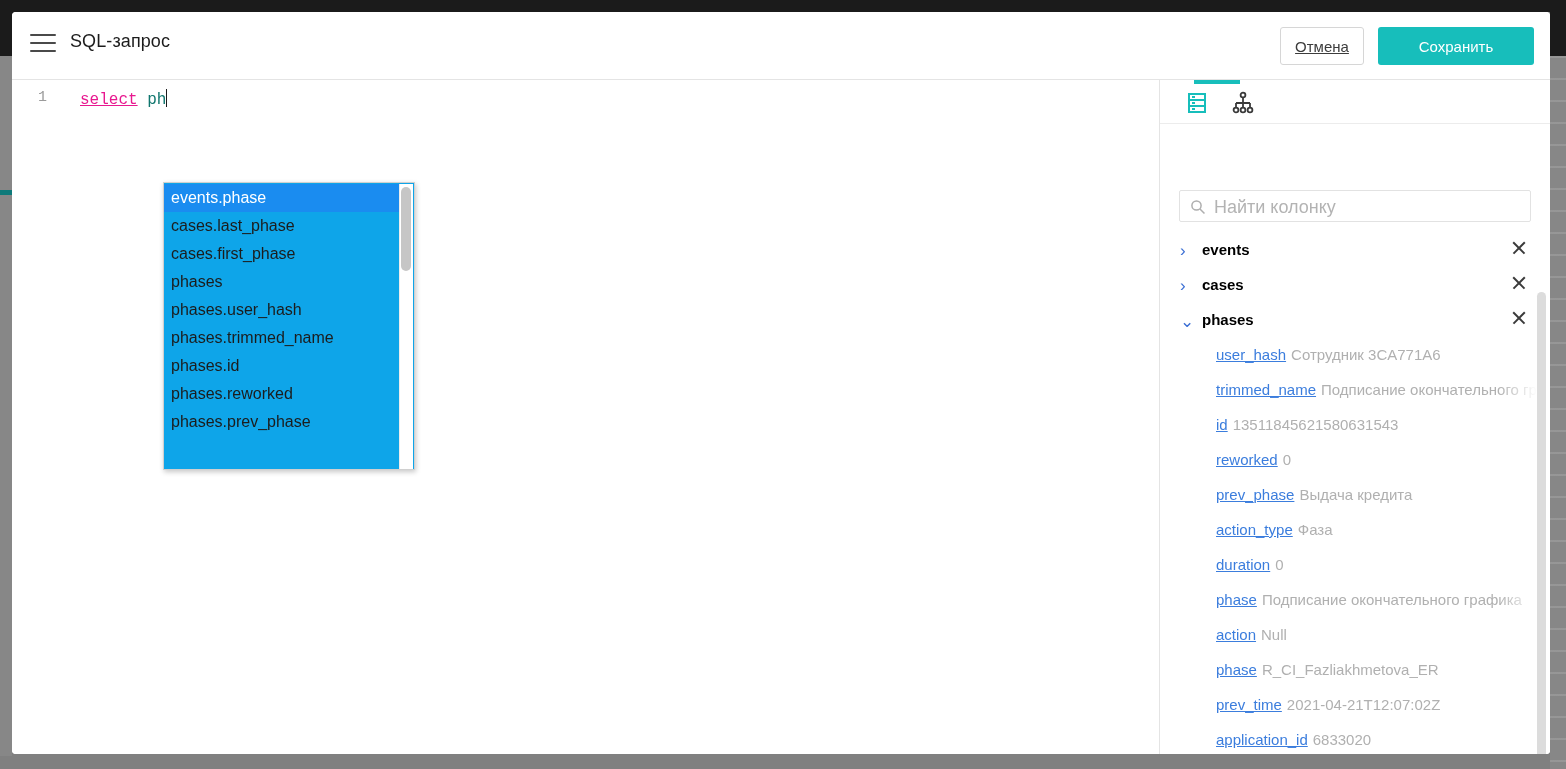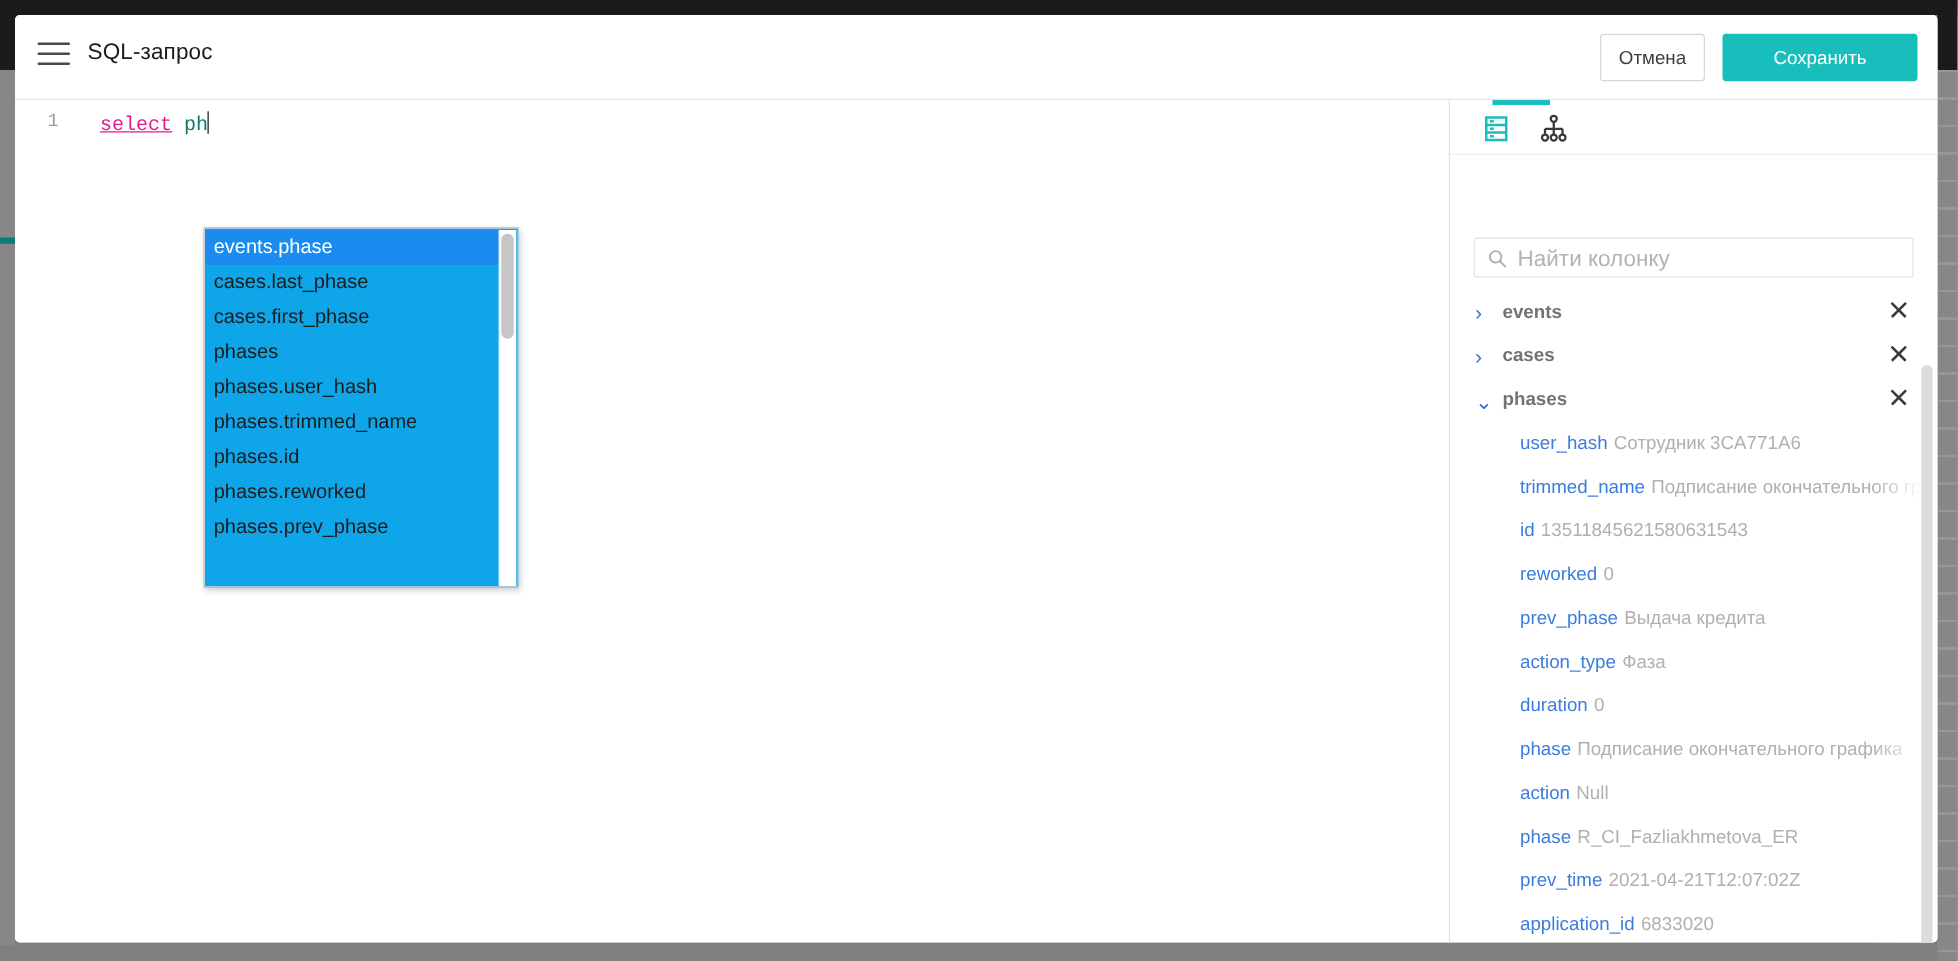--- a/index.html
+++ b/index.html
@@ -108,20 +108,21 @@
     position: absolute;
     right: 186px; top: 15px;
     width: 84px; height: 38px;
     background: #ffffff;
     border: 1px solid #d6d6d6;
     border-radius: 3px;
     color: #3c3c3c;
     font-size: 15px;
     font-family: "Liberation Sans", sans-serif;
     cursor: pointer;
+    text-decoration: underline;
   }
   .btn-save {
     position: absolute;
     right: 16px; top: 15px;
     width: 156px; height: 38px;
     background: #17bebb;
     border: none;
     border-radius: 3px;
     color: #ffffff;
     font-size: 15px;
@@ -302,21 +303,21 @@
     width: 14px;
     font-size: 17px;
     color: #3b6fd4;
     font-family: "Liberation Sans", sans-serif;
   }
   .tbl-name {
     position: absolute;
     left: 42px; top: 6px;
     font-size: 15px;
     font-weight: bold;
-    color: #737373;
+    color: #000000;
   }
   .tbl-close {
     position: absolute;
     right: 22px; top: 4px;
     width: 18px; height: 18px;
     cursor: pointer;
   }
   .tbl-close::before, .tbl-close::after {
     content: "";
     position: absolute;
@@ -336,20 +337,21 @@
     cursor: pointer;
   }
   .col-row .inner {
     position: absolute;
     left: 56px; top: 6px;
     white-space: nowrap;
   }
   .col-name {
     font-size: 15px;
     color: #3b7ddd;
+    text-decoration: underline;
   }
   .col-val {
     font-size: 15px;
     color: #b0b0b0;
     margin-left: 5px;
   }
   .fade-right {
     position: absolute;
     right: 0; top: 0;
     width: 52px; height: 35px;

